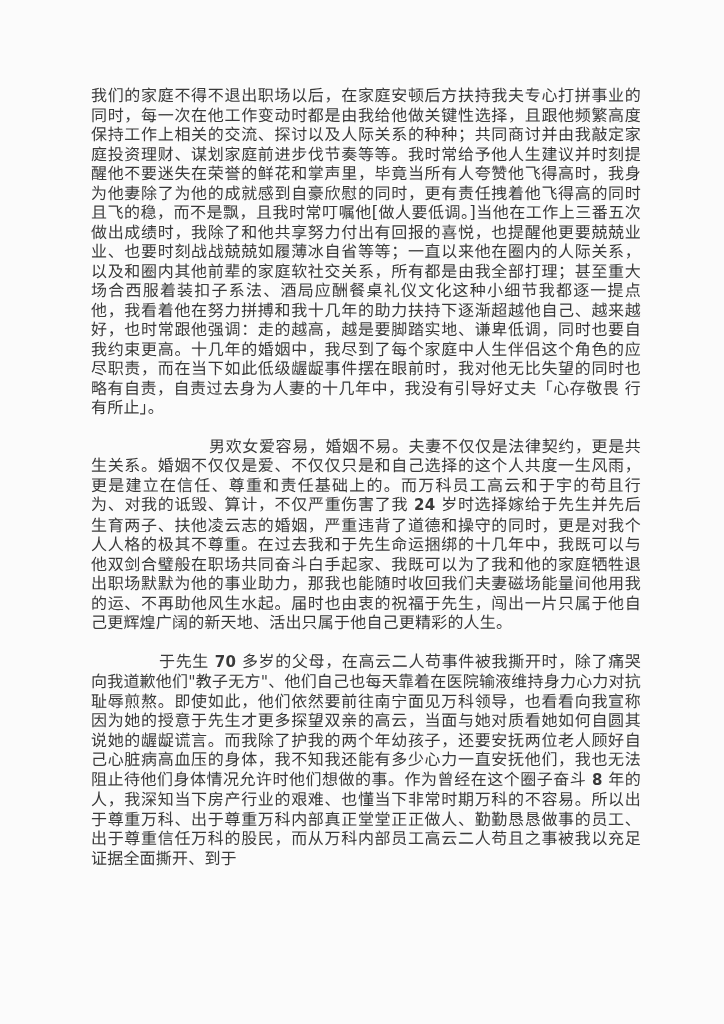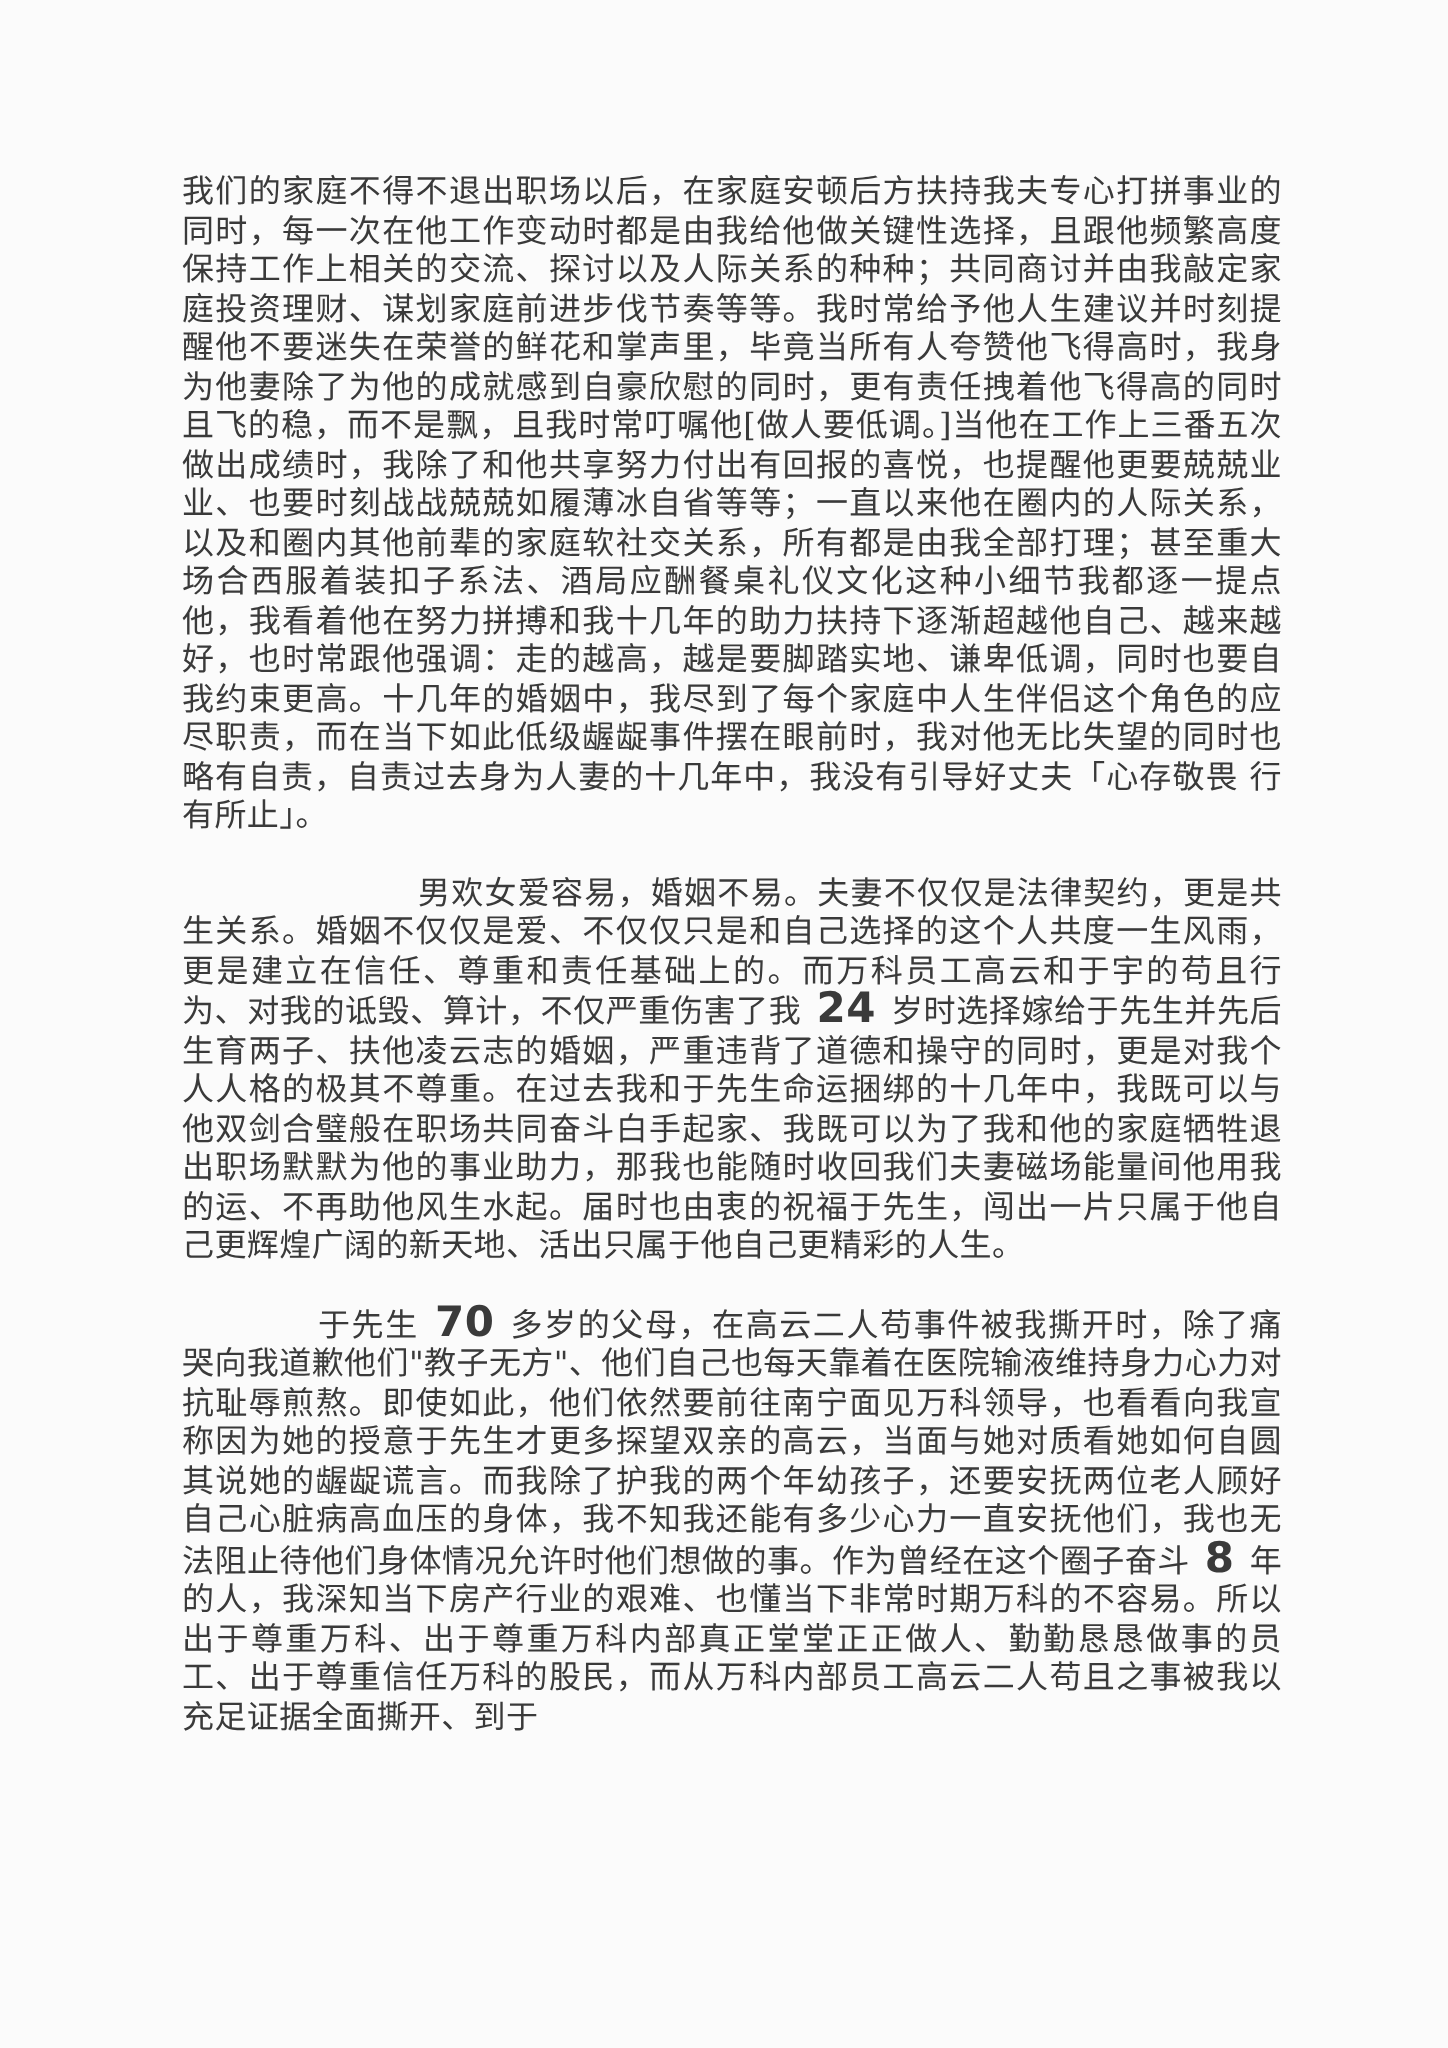--- a/index.html
+++ b/index.html
@@ -34,21 +34,21 @@
     text-justify: inter-ideograph;
     letter-spacing: 0.2px;
     word-break: break-all;
   }
   .para:last-child {
     margin-bottom: 0;
   }
   .bold-num {
     font-weight: bold;
     font-family: "DejaVu Sans", "Liberation Sans", sans-serif;
-    font-size: 21px;
+    font-size: 15px;
   }
 </style>
 </head>
 <body style="background: rgb(251, 251, 251); color: rgb(58, 58, 58);">
 
 <div class="page">
   <div class="doc-body">
       <p class="para" style="text-indent: 0px;"><span class="text-run">我们的家庭不得不退出职场以后，在家庭安顿后方扶持我夫专心打拼事业的同时，每一次在他工作变动时都是由我给他做关键性选择，且跟他频繁高度保持工作上相关的交流、探讨以及人际关系的种种；共同商讨并由我敲定家庭投资理财、谋划家庭前进步伐节奏等等。我时常给予他人生建议并时刻提醒他不要迷失在荣誉的鲜花和掌声里，毕竟当所有人夸赞他飞得高时，我身为他妻除了为他的成就感到自豪欣慰的同时，更有责任拽着他飞得高的同时且飞的稳，而不是飘，且我时常叮嘱他[做人要低调。]当他在工作上三番五次做出成绩时，我除了和他共享努力付出有回报的喜悦，也提醒他更要兢兢业业、也要时刻战战兢兢如履薄冰自省等等；一直以来他在圈内的人际关系，以及和圈内其他前辈的家庭软社交关系，所有都是由我全部打理；甚至重大场合西服着装扣子系法、酒局应酬餐桌礼仪文化这种小细节我都逐一提点他，我看着他在努力拼搏和我十几年的助力扶持下逐渐超越他自己、越来越好，也时常跟他强调：走的越高，越是要脚踏实地、谦卑低调，同时也要自我约束更高。十几年的婚姻中，我尽到了每个家庭中人生伴侣这个角色的应尽职责，而在当下如此低级龌龊事件摆在眼前时，我对他无比失望的同时也略有自责，自责过去身为人妻的十几年中，我没有引导好丈夫「心存敬畏 行有所止」。</span></p>
       <p class="para" style="text-indent: 118px;"><span class="text-run">男欢女爱容易，婚姻不易。夫妻不仅仅是法律契约，更是共生关系。婚姻不仅仅是爱、不仅仅只是和自己选择的这个人共度一生风雨，更是建立在信任、尊重和责任基础上的。而万科员工高云和于宇的苟且行为、对我的诋毁、算计，不仅严重伤害了我</span><span class="bold-num"> 24 </span><span class="text-run">岁时选择嫁给于先生并先后生育两子、扶他凌云志的婚姻，严重违背了道德和操守的同时，更是对我个人人格的极其不尊重。在过去我和于先生命运捆绑的十几年中，我既可以与他双剑合璧般在职场共同奋斗白手起家、我既可以为了我和他的家庭牺牲退出职场默默为他的事业助力，那我也能随时收回我们夫妻磁场能量间他用我的运、不再助他风生水起。届时也由衷的祝福于先生，闯出一片只属于他自己更辉煌广阔的新天地、活出只属于他自己更精彩的人生。</span></p>
       <p class="para" style="text-indent: 68px;"><span class="text-run">于先生</span><span class="bold-num"> 70 </span><span class="text-run">多岁的父母，在高云二人苟事件被我撕开时，除了痛哭向我道歉他们"教子无方"、他们自己也每天靠着在医院输液维持身力心力对抗耻辱煎熬。即使如此，他们依然要前往南宁面见万科领导，也看看向我宣称因为她的授意于先生才更多探望双亲的高云，当面与她对质看她如何自圆其说她的龌龊谎言。而我除了护我的两个年幼孩子，还要安抚两位老人顾好自己心脏病高血压的身体，我不知我还能有多少心力一直安抚他们，我也无法阻止待他们身体情况允许时他们想做的事。作为曾经在这个圈子奋斗</span><span class="bold-num"> 8 </span><span class="text-run">年的人，我深知当下房产行业的艰难、也懂当下非常时期万科的不容易。所以出于尊重万科、出于尊重万科内部真正堂堂正正做人、勤勤恳恳做事的员工、出于尊重信任万科的股民，而从万科内部员工高云二人苟且之事被我以充足证据全面撕开、到于</span></p>

